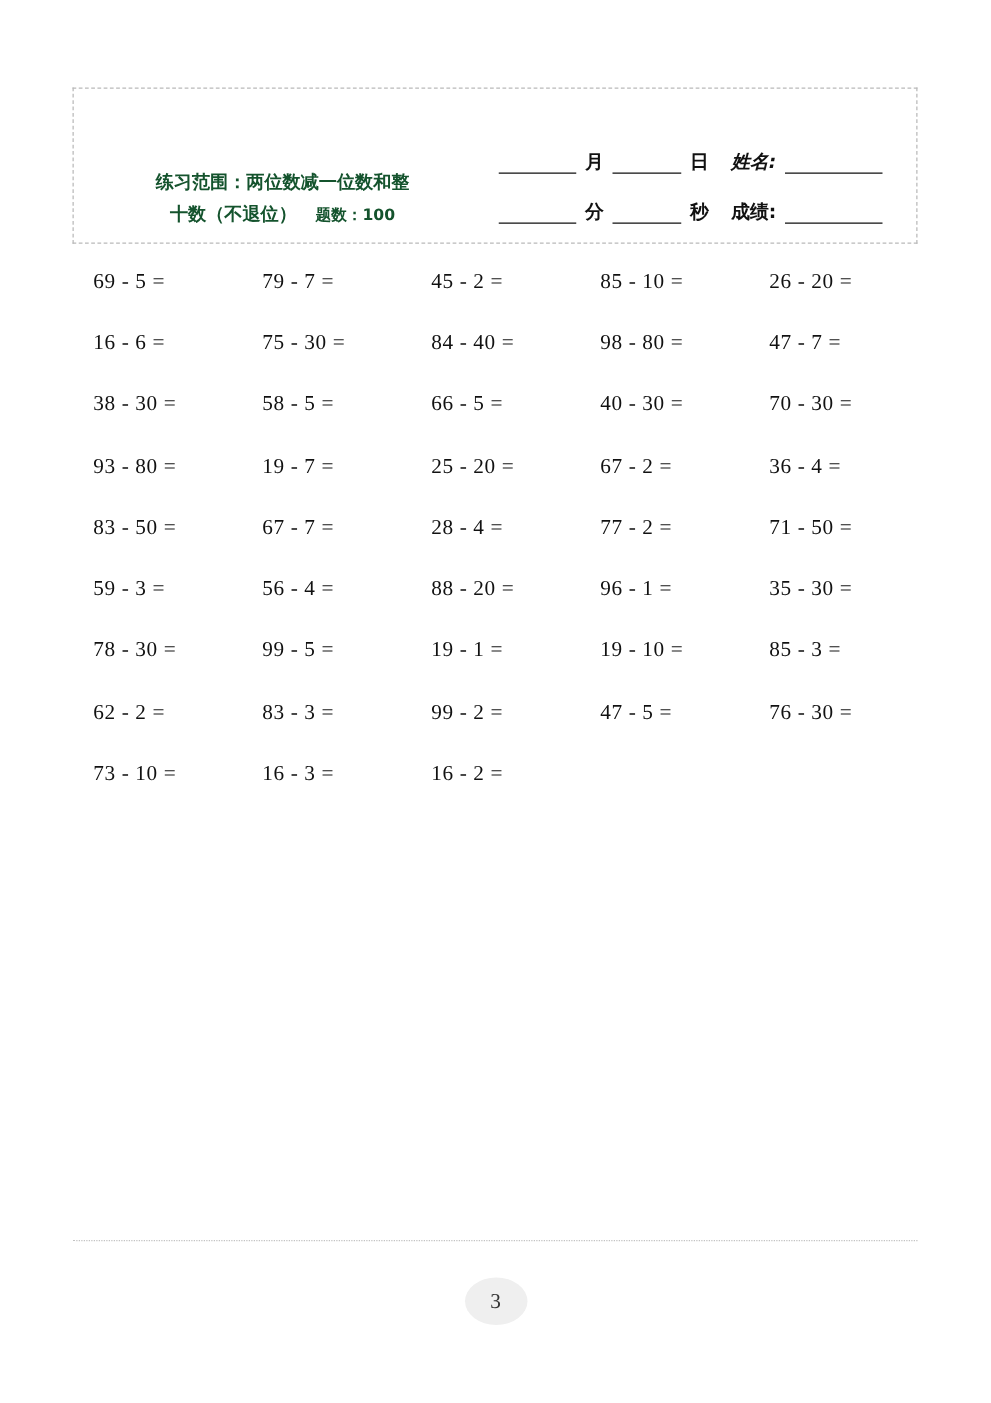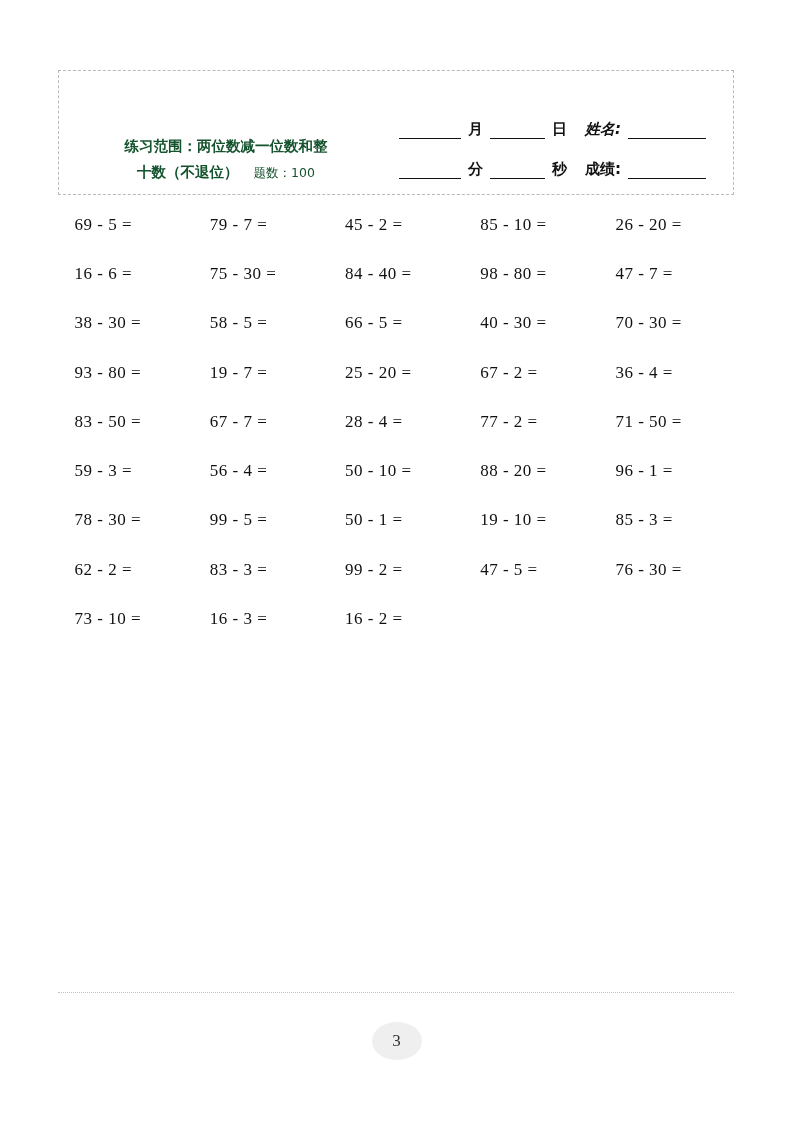--- a/index.html
+++ b/index.html
@@ -42,21 +42,21 @@
     width: 290px;
     font-family: "DejaVu Sans", sans-serif;
     font-size: 14.5px;
     line-height: 26px;
     color: #14532d;
     font-weight: 600;
     text-align: center;
   }
   .header-left .small {
     font-size: 12.5px;
-    font-weight: 400;
+    font-weight: 700;
   }
 
   .header-right {
     position: absolute;
     right: 22px;
     top: 28px;
     width: 330px;
     font-family: "DejaVu Sans", sans-serif;
     font-size: 15px;
     font-weight: 700;
@@ -243,36 +243,36 @@
     <div class="cell">
         <span>71 - 50 =</span>
       </div>
     <div class="cell">
         <span>59 - 3 =</span>
       </div>
     <div class="cell">
         <span>56 - 4 =</span>
       </div>
     <div class="cell">
-        <span>50 - 10 =</span>
-      </div>
-    <div class="cell">
         <span>88 - 20 =</span>
       </div>
     <div class="cell">
         <span>96 - 1 =</span>
       </div>
     <div class="cell">
+        <span>35 - 30 =</span>
+      </div>
+    <div class="cell">
         <span>78 - 30 =</span>
       </div>
     <div class="cell">
         <span>99 - 5 =</span>
       </div>
     <div class="cell">
-        <span>50 - 1 =</span>
+        <span>19 - 1 =</span>
       </div>
     <div class="cell">
         <span>19 - 10 =</span>
       </div>
     <div class="cell">
         <span>85 - 3 =</span>
       </div>
     <div class="cell">
         <span>62 - 2 =</span>
       </div>

